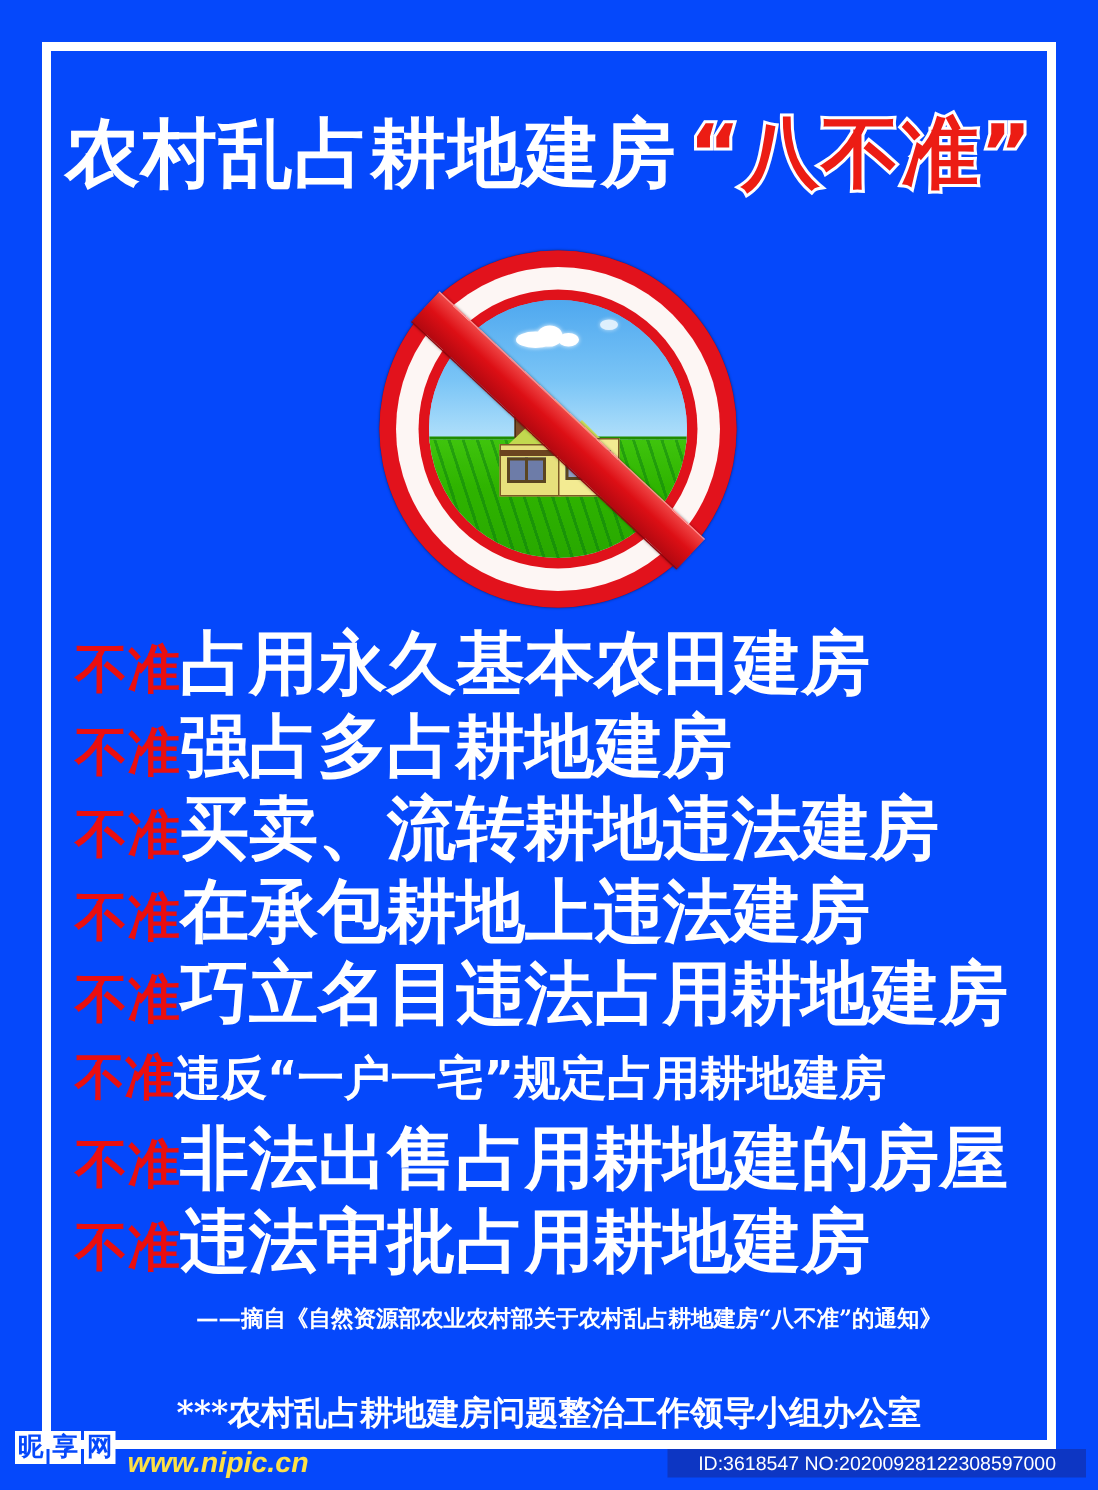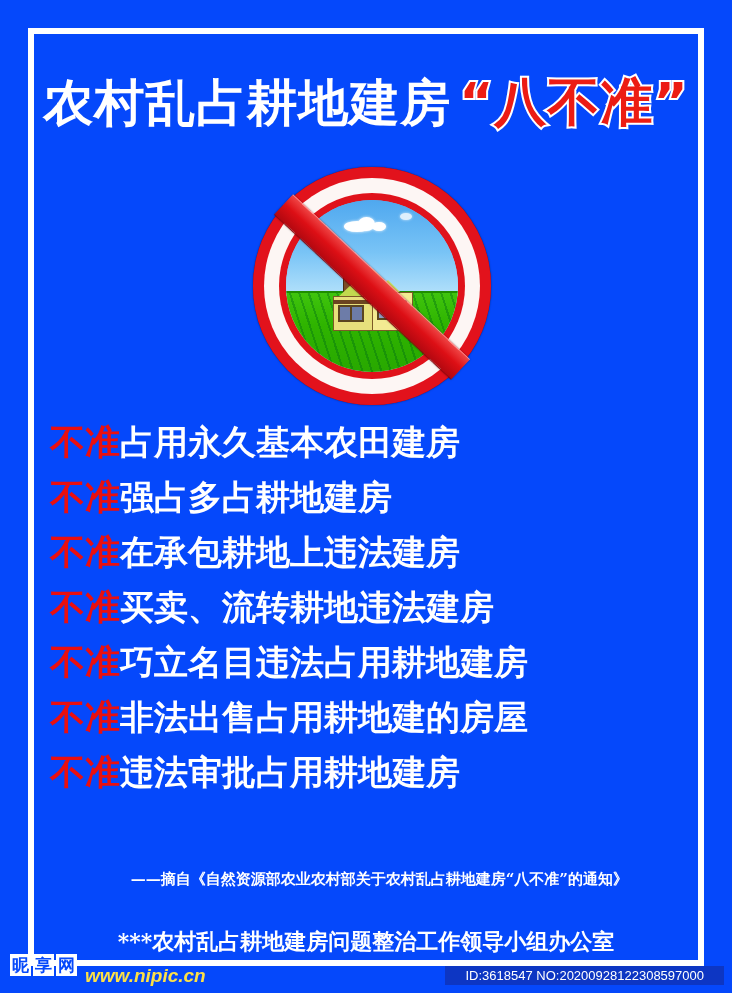--- a/index.html
+++ b/index.html
@@ -171,21 +171,21 @@
   .rule .no{
     color:#ea0f0f;
     font-weight:bold;
     font-size:35px;
     font-family:"DejaVu Sans","Liberation Sans",sans-serif;
     letter-spacing:0px;
   }
   .rule .txt{
     color:#ffffff;
     font-weight:bold;
-    font-size:34px;
+    font-size:46px;
     font-family:"DejaVu Sans","Liberation Sans",sans-serif;
     letter-spacing:0px;
   }
   .rule.long .txt{font-size:31px;}
   .rule.long .no{font-size:33px;}
 
   
   #citation{
     position:absolute;
     left:0;top:870px;width:628px;
@@ -286,27 +286,30 @@
   </div>
 
   <div id="list">
     <div class="rule">
       <span class="no">不准</span><span class="txt">占用永久基本农田建房</span>
     </div>
     <div class="rule">
       <span class="no">不准</span><span class="txt">强占多占耕地建房</span>
     </div>
     <div class="rule">
+      <span class="no">不准</span><span class="txt">买卖、流转耕地违法建房</span>
+    </div>
+    <div class="rule">
       <span class="no">不准</span><span class="txt">在承包耕地上违法建房</span>
     </div>
     <div class="rule">
-      <span class="no">不准</span><span class="txt">买卖、流转耕地违法建房</span>
-    </div>
-    <div class="rule">
       <span class="no">不准</span><span class="txt">巧立名目违法占用耕地建房</span>
+    </div>
+    <div class="rule long">
+      <span class="no">不准</span><span class="txt">违反“一户一宅”规定占用耕地建房</span>
     </div>
     <div class="rule">
       <span class="no">不准</span><span class="txt">非法出售占用耕地建的房屋</span>
     </div>
     <div class="rule">
       <span class="no">不准</span><span class="txt">违法审批占用耕地建房</span>
     </div>
   </div>
 
   <div id="citation">——摘自《自然资源部农业农村部关于农村乱占耕地建房“八不准”的通知》</div>

